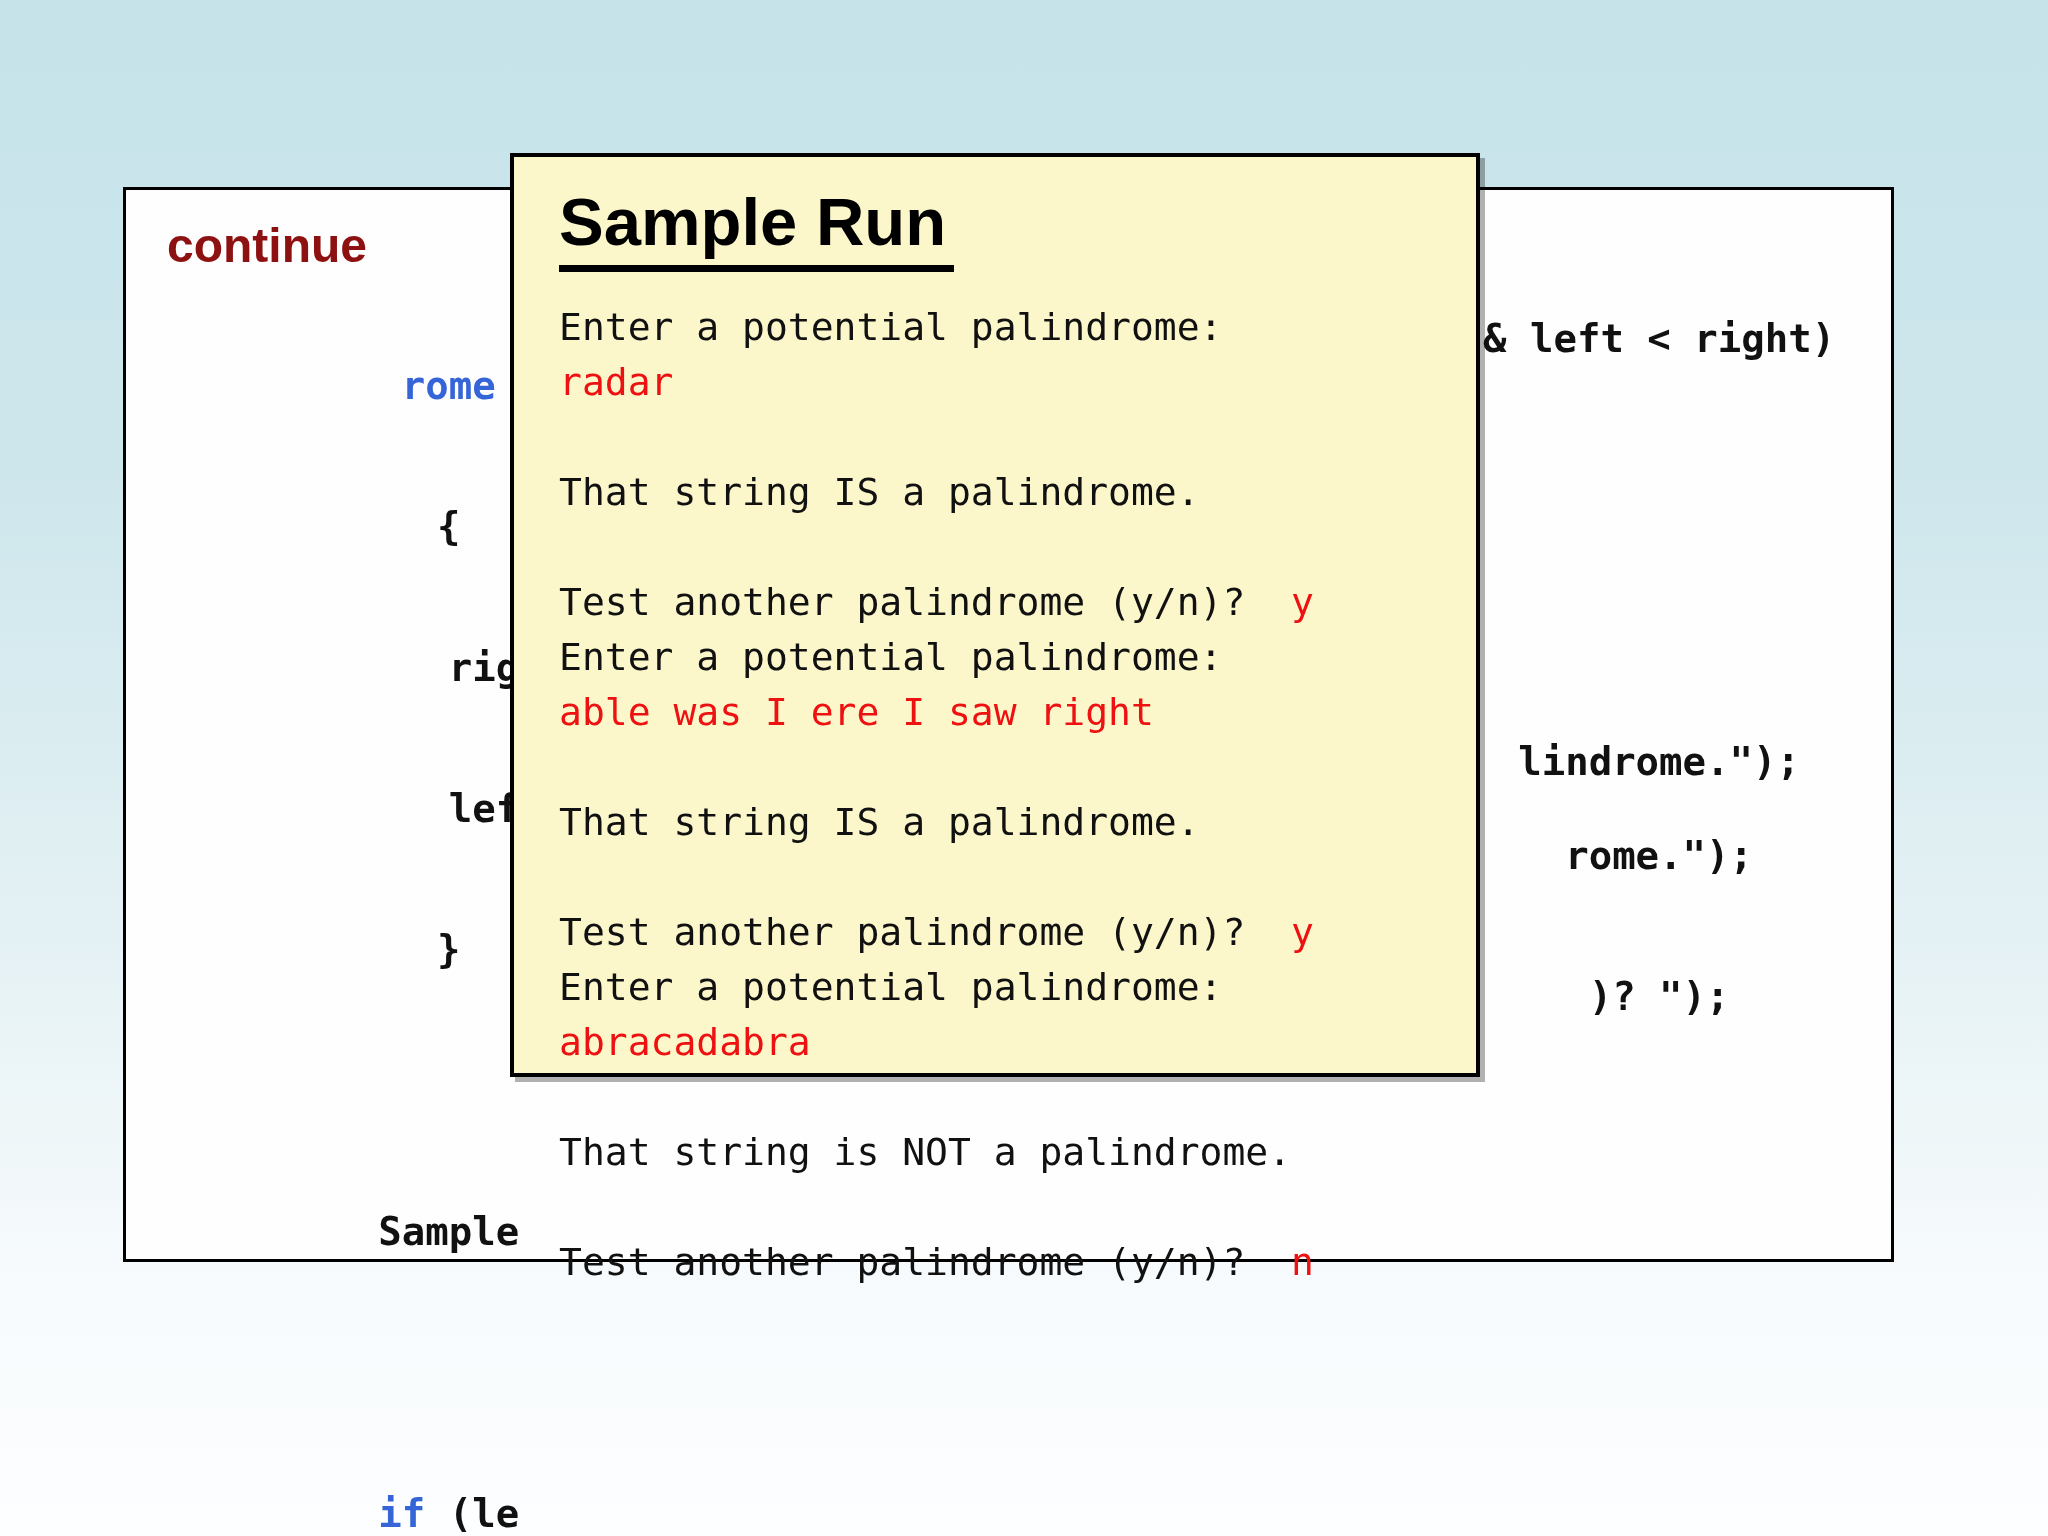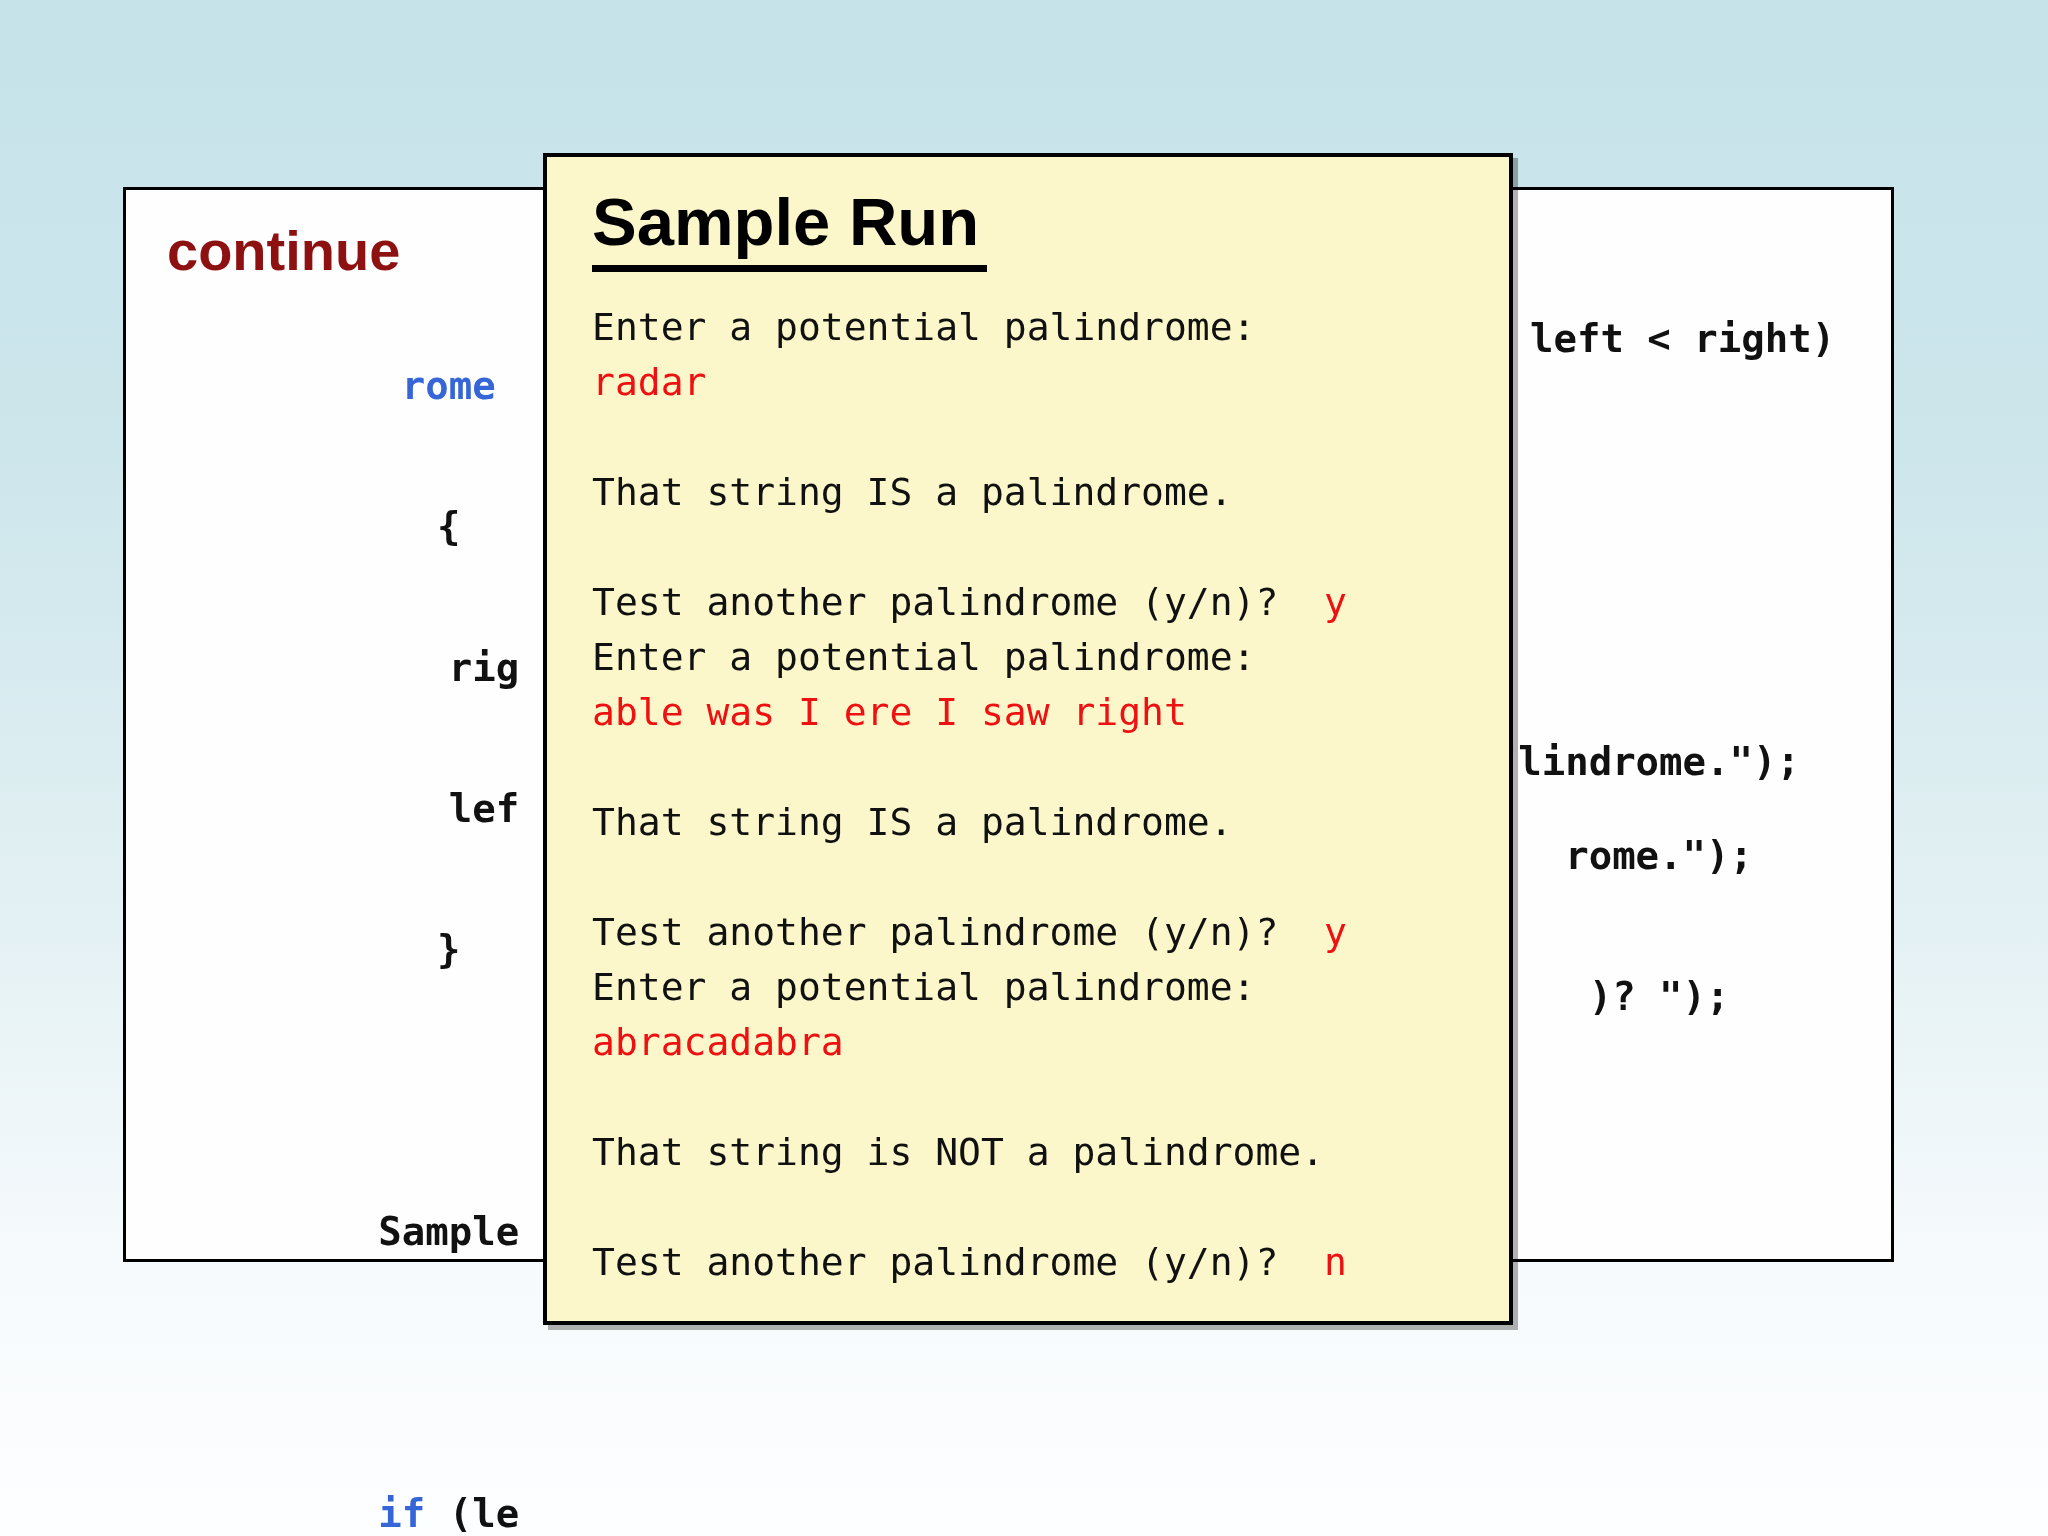--- a/index.html
+++ b/index.html
@@ -20,21 +20,21 @@
     width: 1771px; height: 1075px;
     background: #fefefe;
     border: 3px solid #000;
     box-sizing: border-box;
     z-index: 1;
   }
 
   .continue-label {
     position: absolute;
     left: 167px; top: 218px;
-    font-size: 56px;
+    font-size: 48px;
     font-weight: bold;
     color: #8e1111;
     z-index: 2;
   }
 
   
   .code {
     position: absolute;
     top: 315px;
     margin: 0;
@@ -49,27 +49,26 @@
   }
   .code-left  { left: 167px; }
   .code-right { left: 1483px; }
   .code-line  { height: 47px; white-space: pre; }
   .kw { color: #3565d6; }
 
   
   .panel {
     position: absolute;
     left: 510px; top: 153px;
-    width: 970px; height: 1172px;
+    width: 970px; height: 924px;
     background: #fbf7cb;
     border: 4px solid #000;
     box-sizing: border-box;
     box-shadow: 5px 5px 0 rgba(0,0,0,0.30);
     z-index: 3;
-    margin-left: 33px;
   }
   .panel-title {
     position: absolute;
     left: 45px; top: 26px;
     font-size: 67px;
     font-weight: bold;
     color: #000;
   }
   .panel-title .underlined {
     display: inline-block;

